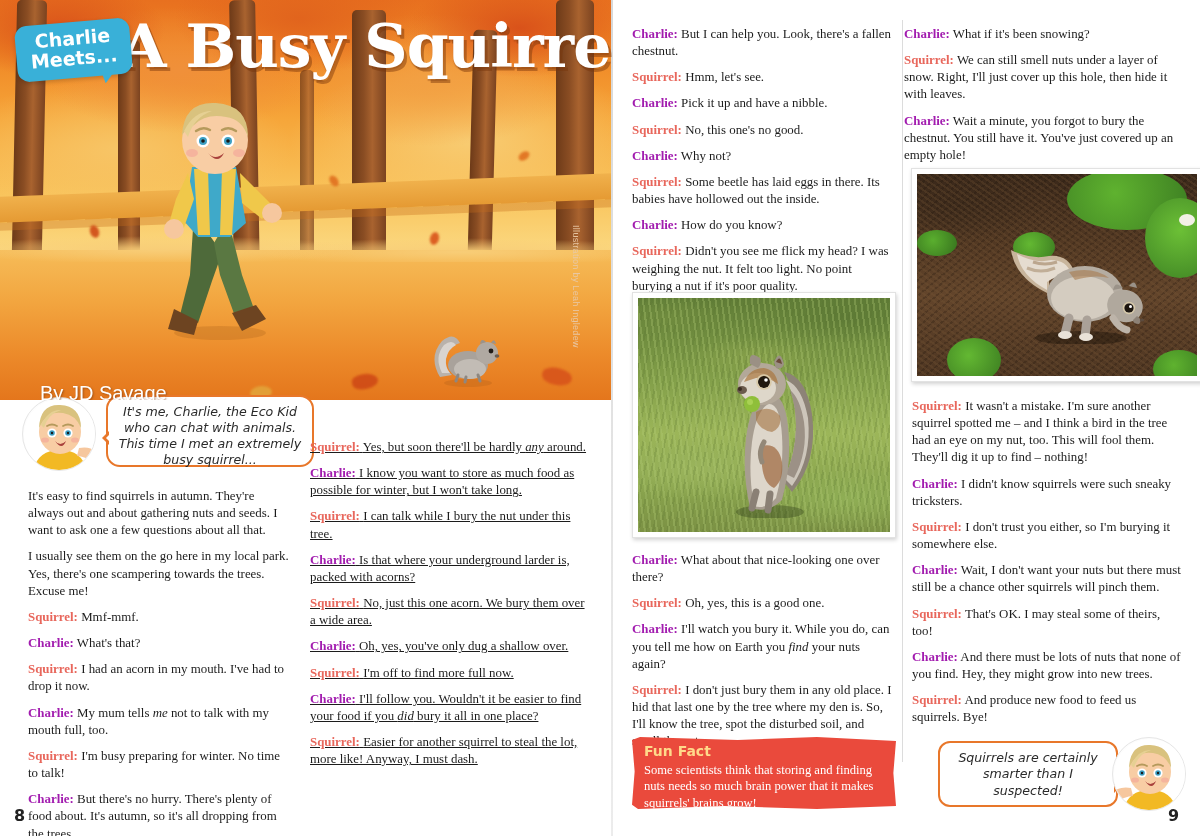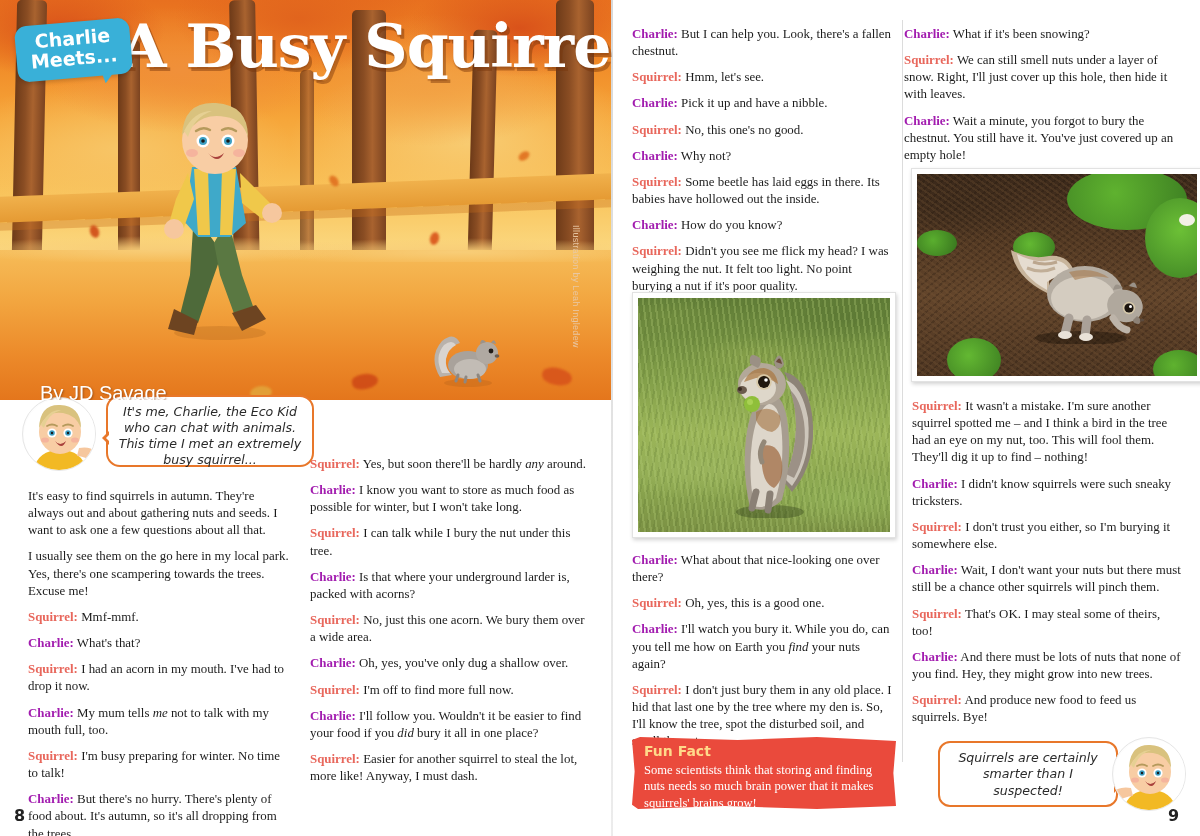--- a/index.html
+++ b/index.html
@@ -76,21 +76,21 @@
      color:#2b2b2b; text-align:center; padding:7px 8px 4px; font-style:italic; }
   .bub-box:before{ content:""; position:absolute; left:-13px; top:34px; width:0;height:0;
      border:7px solid transparent; border-right-color:#e8772a; }
   .bub-box:after{ content:""; position:absolute; left:-9px; top:34px; width:0;height:0;
      border:7px solid transparent; border-right-color:#fff; }
 
   
   .col { position:absolute; font-family:"Liberation Serif", serif; font-size:12.9px;
          line-height:1.33; color:#1c1c1c; }
   .c1 { left:28px;  top:488px; width:263px; }
-  .c2 { left:310px; top:456px; width:282px; }
+  .c2 { left:310px; top:439px; width:282px;text-decoration:underline; }
   .c3 { left:632px; top:26px;  width:262px; }
   .c3b{ left:632px; top:552px; width:262px; }
   .c4 { left:884px; top:26px;  width:272px;margin-left:20px; }
   .c4b{ left:912px; top:398px; width:272px; }
   .para { margin:0 0 9px; }
   .para:last-child { margin-bottom:0; }
   .sp-sq { color:#e8675c; font-weight:700; }
   .sp-ch { color:#a21caf; font-weight:700; }
   .it { font-style:italic; }
 

